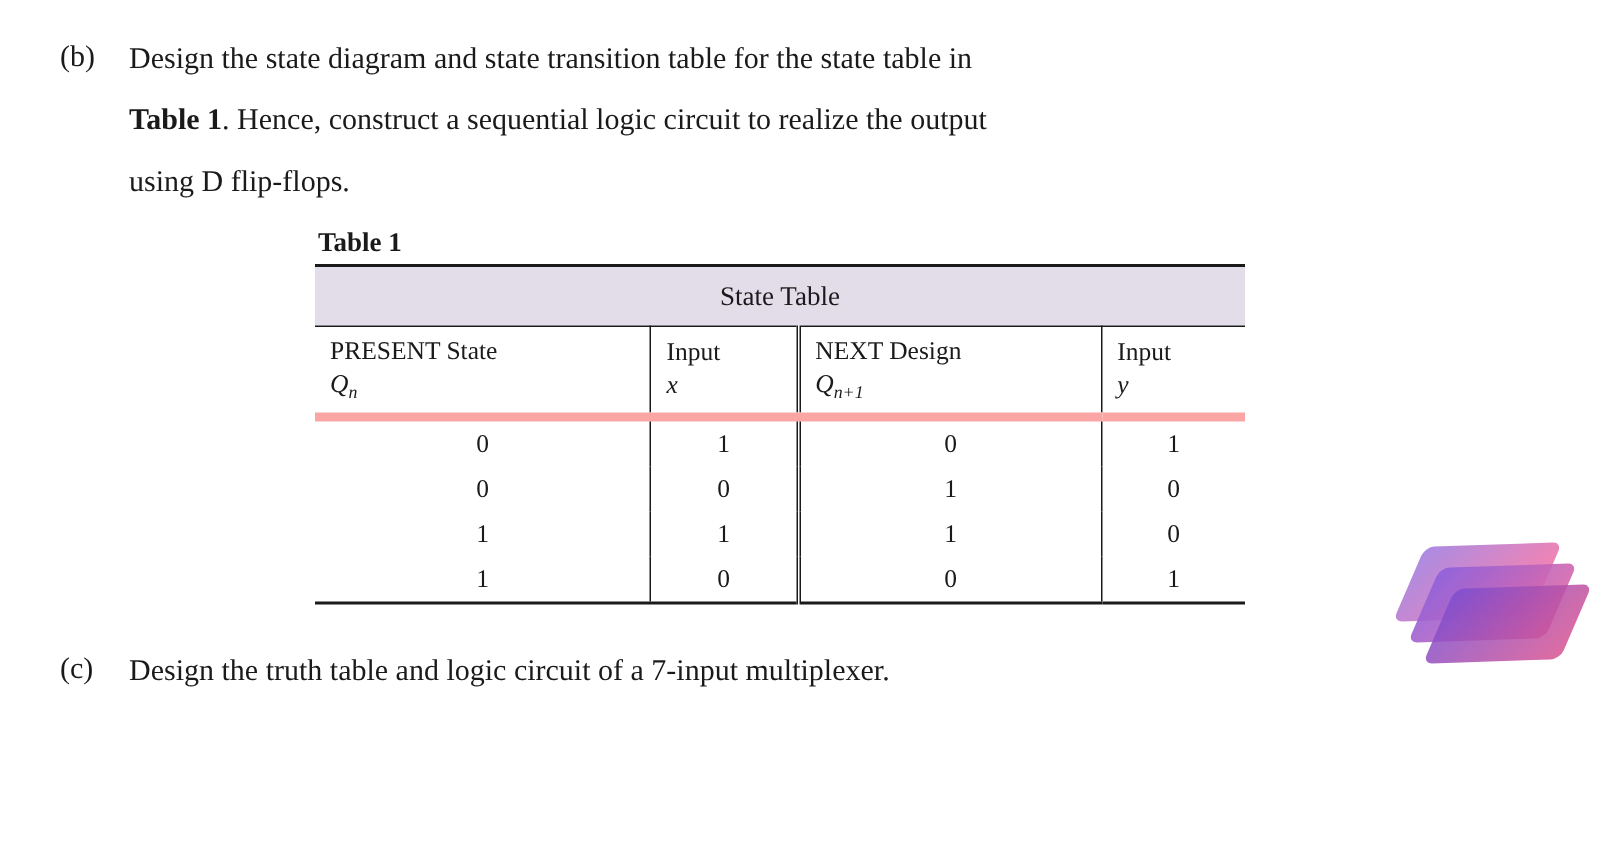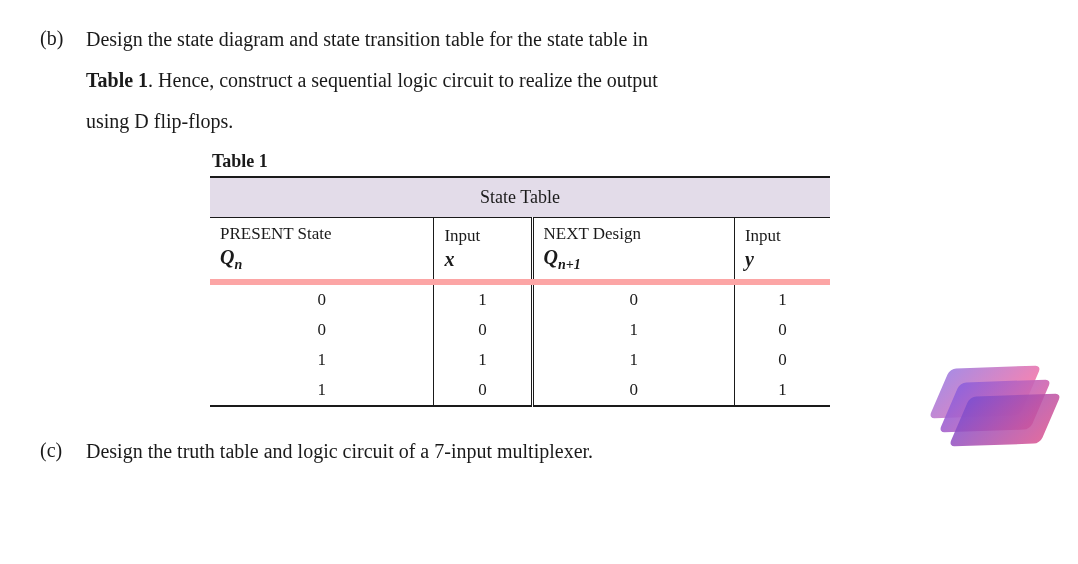--- a/index.html
+++ b/index.html
@@ -64,22 +64,22 @@
     .state-table thead tr.header-row th {
       border-bottom: 6px solid #fca5a5;
       padding: 6px 10px;
       font-size: 17px;
       font-weight: normal;
       text-align: left;
     }
     .state-table thead tr.header-row th .sub-label {
       display: block;
       font-style: italic;
-      font-weight: bold;
-      font-size: 20px;
+      font-weight: normal;
+      font-size: 17px;
       margin-top: 2px;
     }
     .state-table thead tr.header-row th .sub-label .subscript {
       font-size: 0.7em;
       vertical-align: sub;
       font-style: italic;
     }
     .state-table tbody td {
       text-align: center;
       padding: 5px 10px;

